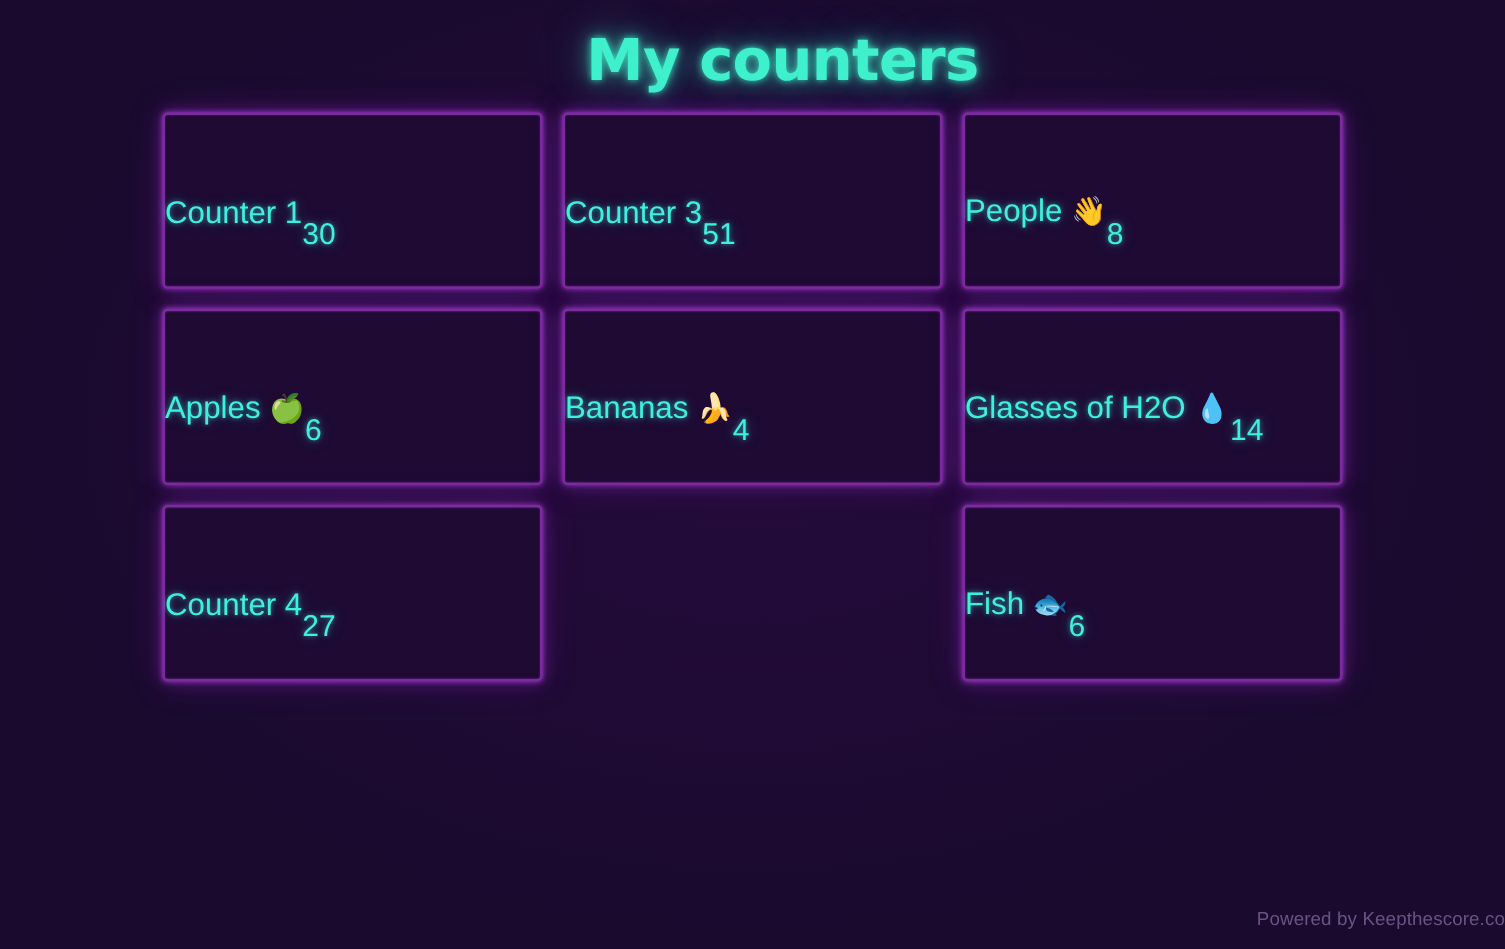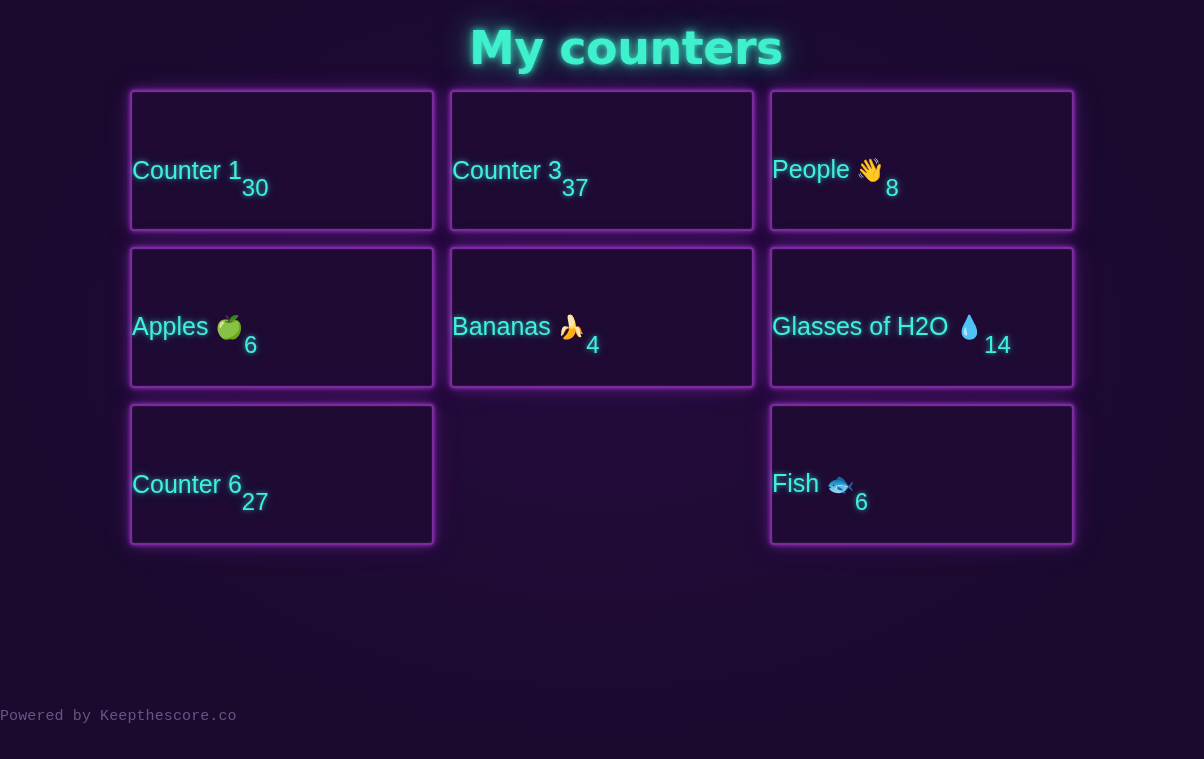--- a/index.html
+++ b/index.html
@@ -105,23 +105,22 @@
   }
 
   
   .grid-spacer { visibility: hidden; }
 
   
   .page-footer {
     position: absolute;
     left: 0;
     right: 0;
-    bottom: 34px;
-    text-align: left;
-    font-family: Liberation Mono, monospace;
+    bottom: 14px;
+    text-align: right;
   }
 
   .footer-text {
     font-size: 15px;
     color: #6b5285;
     letter-spacing: 0.1px;
   }
 </style>
 </head>
 <body>
@@ -131,40 +130,40 @@
   <h1 class="page-title">My counters</h1>
 
   <div class="counter-grid">
 
   <div class="counter-card">
         <div class="counter-name"><span>Counter 1</span></div>
         <div class="counter-value">30</div>
       </div>
       <div class="counter-card">
         <div class="counter-name"><span>Counter 3</span></div>
-        <div class="counter-value">37</div>
+        <div class="counter-value">51</div>
       </div>
       <div class="counter-card">
         <div class="counter-name"><span>People</span> <span class="emoji">👋</span></div>
         <div class="counter-value">8</div>
       </div>
       <div class="counter-card">
         <div class="counter-name"><span>Apples</span> <span class="emoji">🍏</span></div>
         <div class="counter-value">6</div>
       </div>
       <div class="counter-card">
         <div class="counter-name"><span>Bananas</span> <span class="emoji">🍌</span></div>
         <div class="counter-value">4</div>
       </div>
       <div class="counter-card">
         <div class="counter-name"><span>Glasses of H2O</span> <span class="emoji">💧</span></div>
         <div class="counter-value">14</div>
       </div>
       <div class="counter-card">
-        <div class="counter-name"><span>Counter 6</span></div>
+        <div class="counter-name"><span>Counter 4</span></div>
         <div class="counter-value">27</div>
       </div>
       <div class="grid-spacer"></div>
       <div class="counter-card">
         <div class="counter-name"><span>Fish</span> <span class="emoji">🐟</span></div>
         <div class="counter-value">6</div>
       </div>
     </div>
 
   <div class="page-footer">

